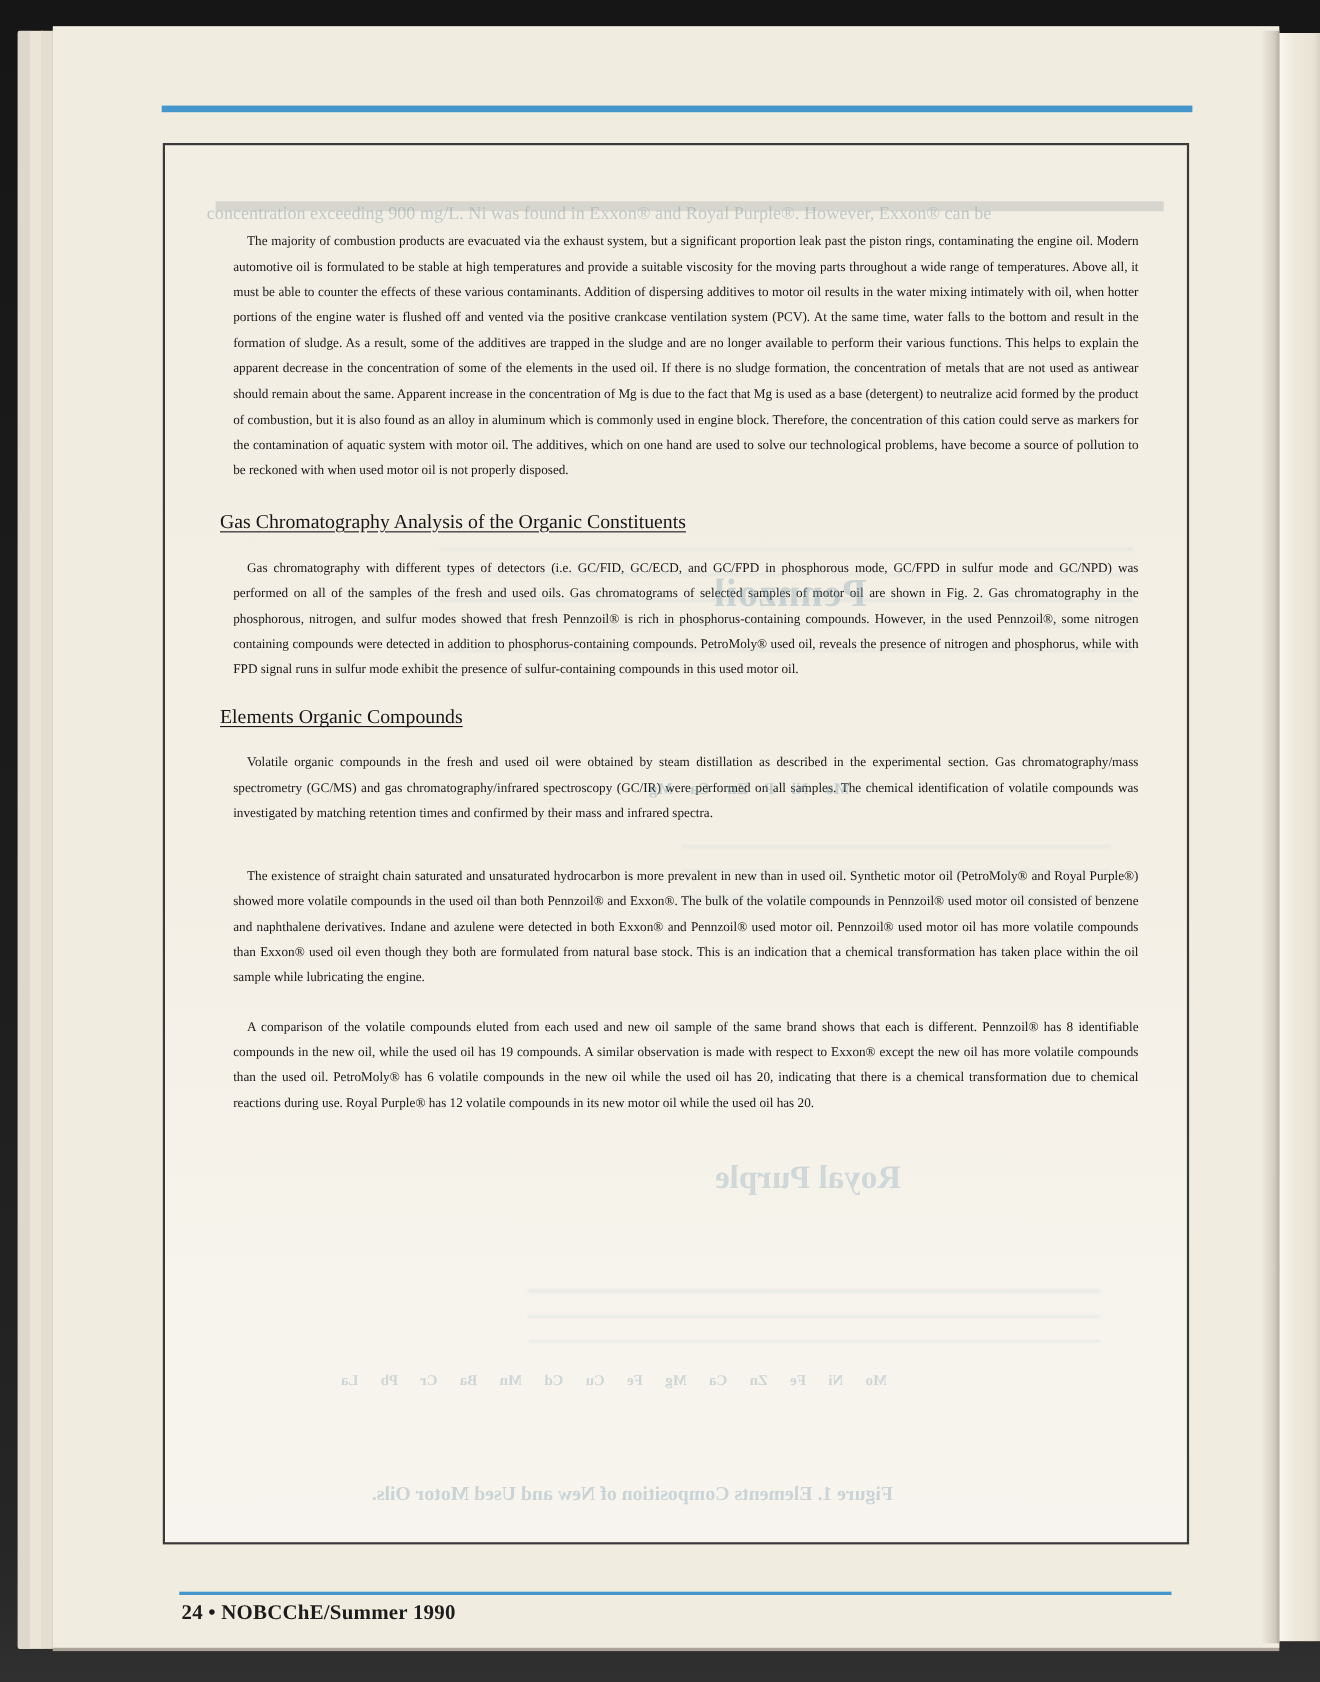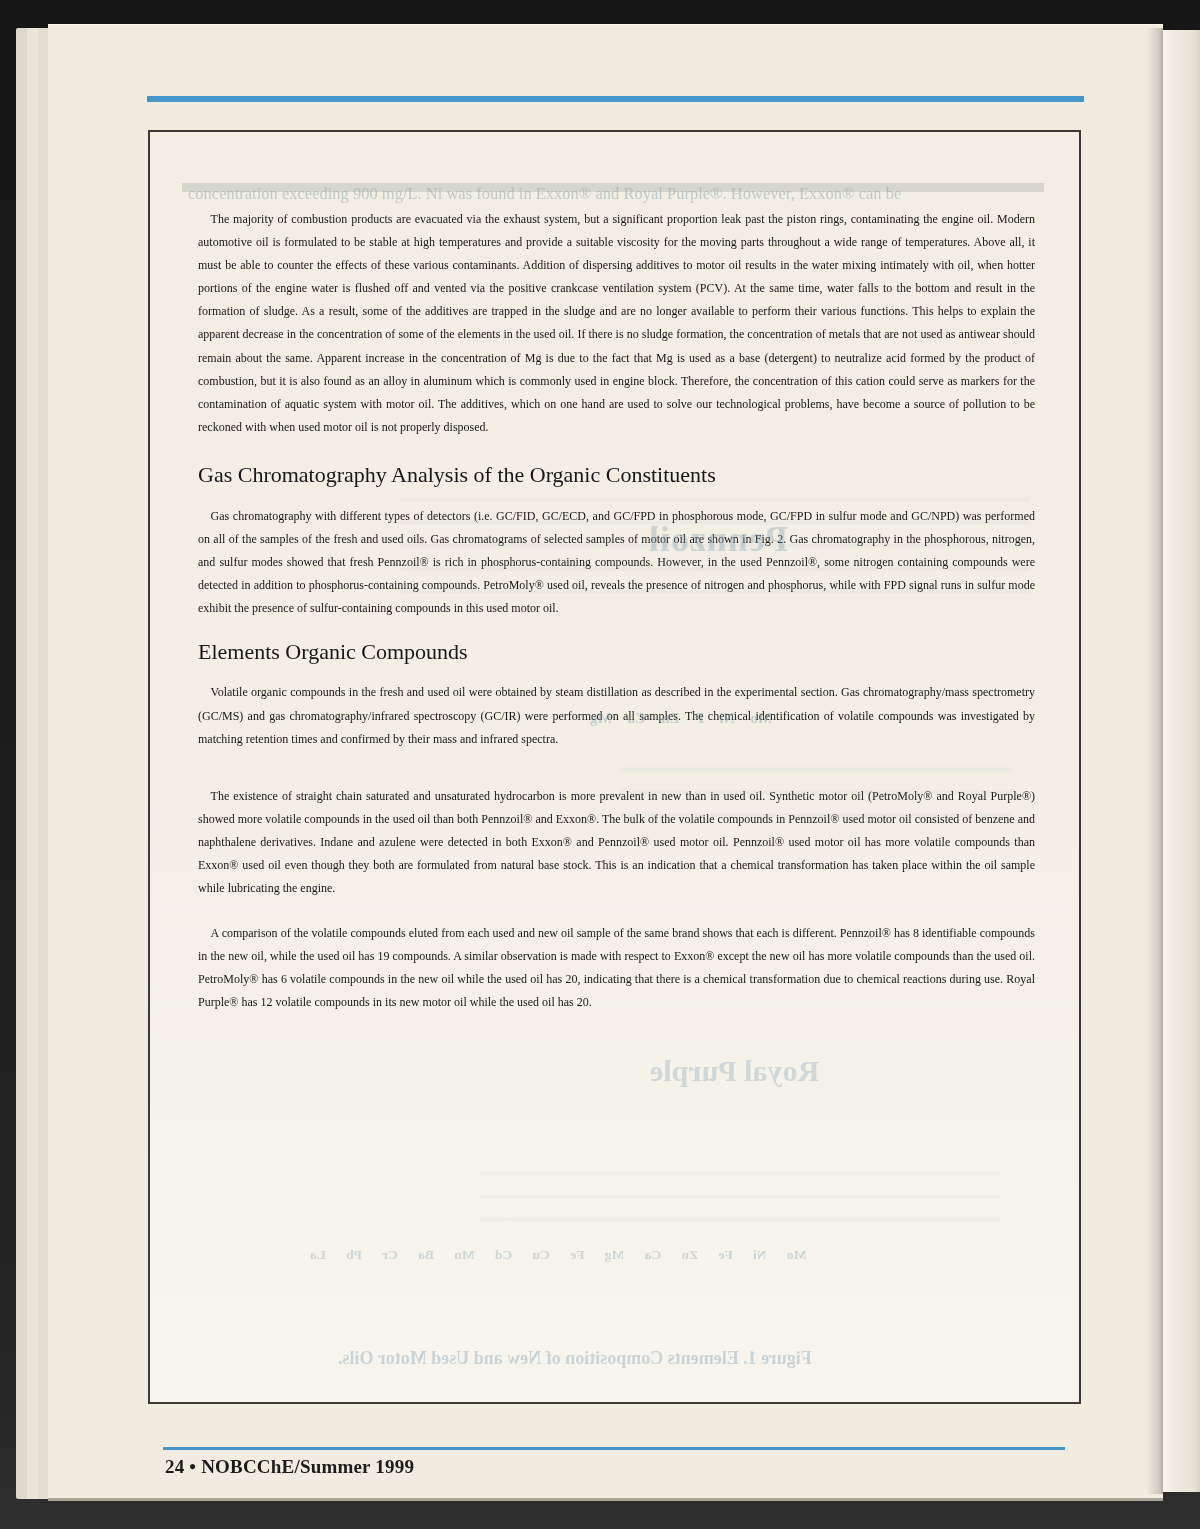--- a/index.html
+++ b/index.html
@@ -34,31 +34,31 @@
   .footer-text{
     position:absolute;left:117px;top:1432px;
     font-size:19px;font-weight:bold;color:#1c1c1c;letter-spacing:0.2px;
   }
   
   .content-box{
     position:absolute;left:100px;top:106px;width:929px;height:1270px;
     border:2px solid #3a3a3a;
     background:linear-gradient(180deg,rgba(255,255,255,0.10) 0%,rgba(255,255,255,0.18) 55%,rgba(252,252,250,0.5) 86%,rgba(252,252,250,0.55) 100%);
   }
-  .box-inner{position:relative;width:100%;height:100%;box-sizing:border-box;padding:51px 28px 0 32px;border-radius:28px;}
+  .box-inner{position:relative;width:100%;height:100%;box-sizing:border-box;padding:51px 28px 0 46px;border-radius:28px;}
   .para{
     font-size:12px;line-height:23.1px;color:#171717;
     text-align:justify;text-indent:1.05em;margin:16px;
   }
   .p4{margin-top:20px;}
   .p5{margin-top:34px;}
   .p6{margin-top:22px;}
   .section-heading{
-    font-size:22px;line-height:23px;font-weight:normal;color:#171717;
-    text-underline-offset:3px;margin:16px;
+    font-size:18px;line-height:23px;font-weight:normal;color:#171717;
+    text-decoration:underline;text-underline-offset:3px;margin:4px;
   }
   .h1{margin-top:24px;margin-bottom:19px;}
   .h2{margin-top:20px;margin-bottom:18px;}
   
   .bleed{position:absolute;color:rgba(116,152,168,0.48);filter:blur(0.5px);white-space:nowrap;pointer-events:none;}
   .mirrored{transform:scaleX(-1);}
   .bt-top{left:38px;top:52px;font-size:16.5px;color:rgba(118,150,160,0.42);width:990px;text-align:justify;}
   .bt-brand1{left:498px;top:386px;font-size:36px;font-weight:bold;letter-spacing:1px;color:rgba(130,160,178,0.35);}
   .bt-elems1{left:440px;top:578px;font-size:15px;font-weight:bold;word-spacing:12px;color:rgba(120,155,170,0.40);}
   .bt-brand2{left:500px;top:922px;font-size:30px;font-weight:bold;color:rgba(130,160,178,0.33);}
@@ -109,20 +109,20 @@
         <p class="para p3">Volatile organic compounds in the fresh and used oil were obtained by steam distillation as described in the experimental section. Gas chromatography/mass spectrometry (GC/MS) and gas chromatography/infrared spectroscopy (GC/IR) were performed on all samples. The chemical identification of volatile compounds was investigated by matching retention times and confirmed by their mass and infrared spectra.</p>
 
         <p class="para p4 p5">The existence of straight chain saturated and unsaturated hydrocarbon is more prevalent in new than in used oil. Synthetic motor oil (PetroMoly® and Royal Purple®) showed more volatile compounds in the used oil than both Pennzoil® and Exxon®. The bulk of the volatile compounds in Pennzoil® used motor oil consisted of benzene and naphthalene derivatives. Indane and azulene were detected in both Exxon® and Pennzoil® used motor oil. Pennzoil® used motor oil has more volatile compounds than Exxon® used oil even though they both are formulated from natural base stock. This is an indication that a chemical transformation has taken place within the oil sample while lubricating the engine.</p>
 
         <p class="para p4 p6">A comparison of the volatile compounds eluted from each used and new oil sample of the same brand shows that each is different. Pennzoil® has 8 identifiable compounds in the new oil, while the used oil has 19 compounds. A similar observation is made with respect to Exxon® except the new oil has more volatile compounds than the used oil. PetroMoly® has 6 volatile compounds in the new oil while the used oil has 20, indicating that there is a chemical transformation due to chemical reactions during use. Royal Purple® has 12 volatile compounds in its new motor oil while the used oil has 20.</p>
 
       </div>
     </div>
 
     <div class="footer-rule" style="background:#4596cb;"></div>
-    <div class="footer-text">24 • NOBCChE/Summer 1999</div>
+    <div class="footer-text">24 • NOBCChE/Summer 1990</div>
 
   </div>
 
   <div class="fold-shadow"></div>
   <div class="right-page"></div>
 
 </div>
 
 </body></html>

